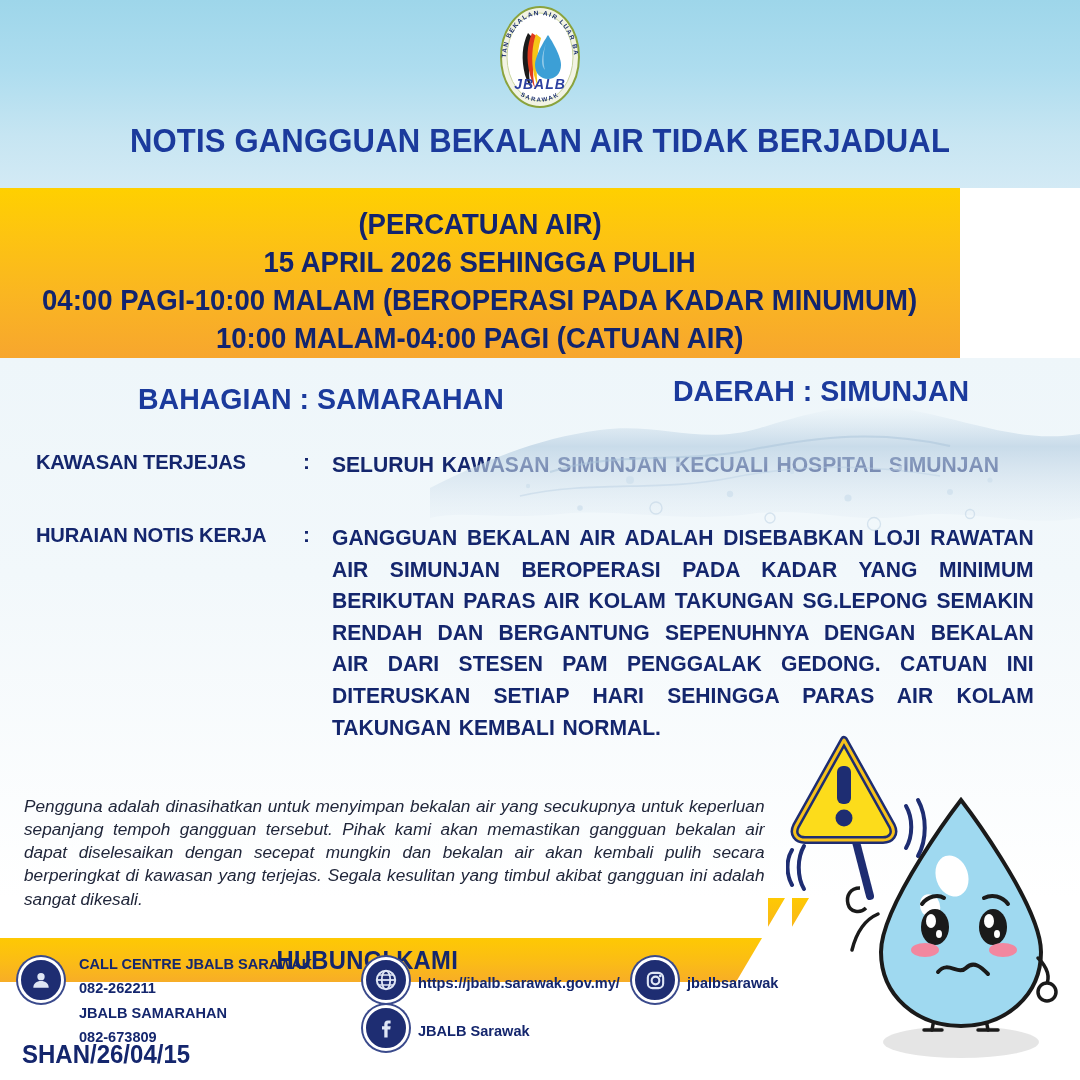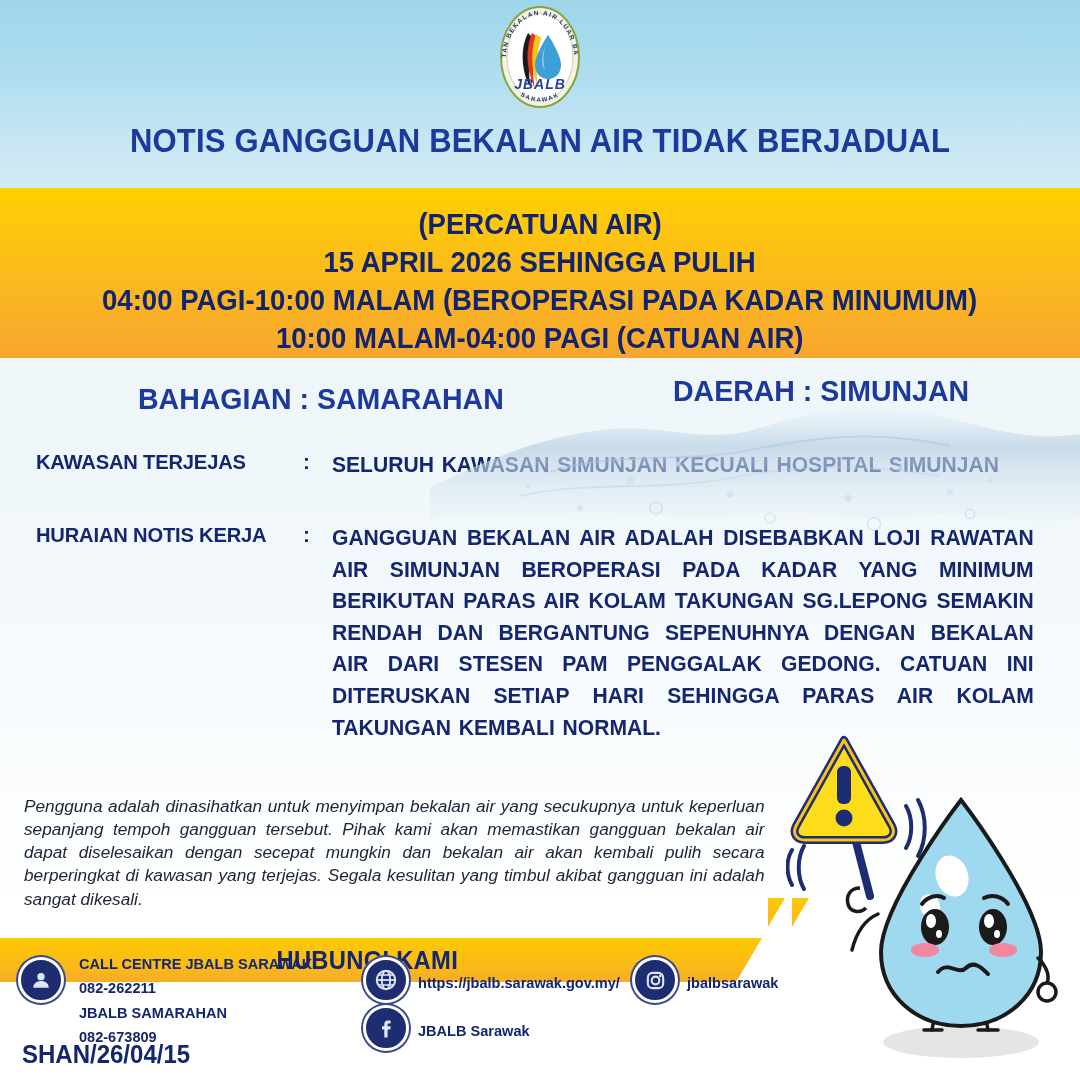--- a/index.html
+++ b/index.html
@@ -48,21 +48,21 @@
     letter-spacing: 0.2px;
     color: #1b3a9c;
     font-stretch: condensed;
     transform: scaleX(0.94);
   }
 
   
   .banner {
     position: absolute;
     left: 0; top: 188px;
-    width: 1080px;
+    width: 960px;
     height: 170px;
     background: linear-gradient(180deg, #ffd000 0%, #fdc411 28%, #fab621 62%, #f7a62e 100%);
     display: flex;
     flex-direction: column;
     align-items: center;
     justify-content: center;
     padding-top: 18px;
   }
 
   .banner-line {

